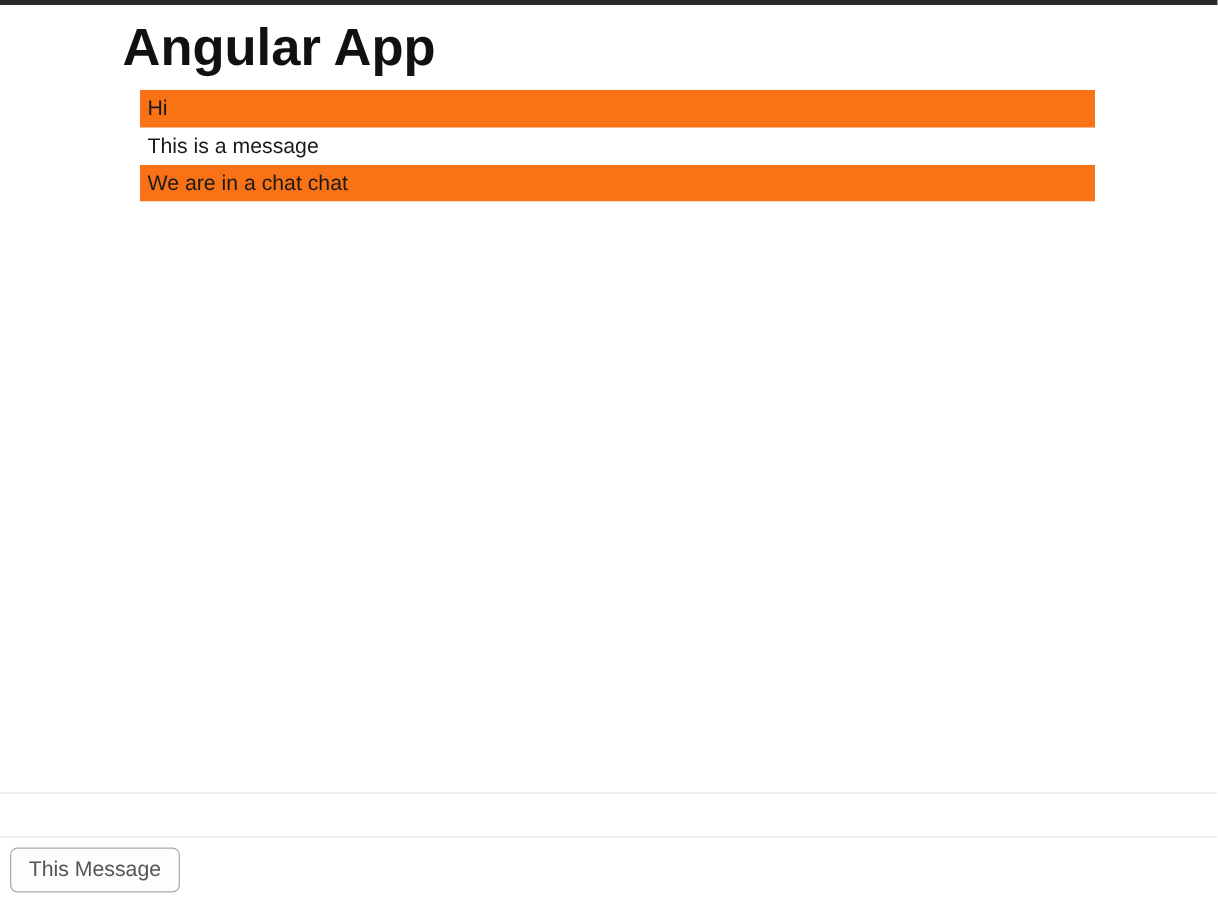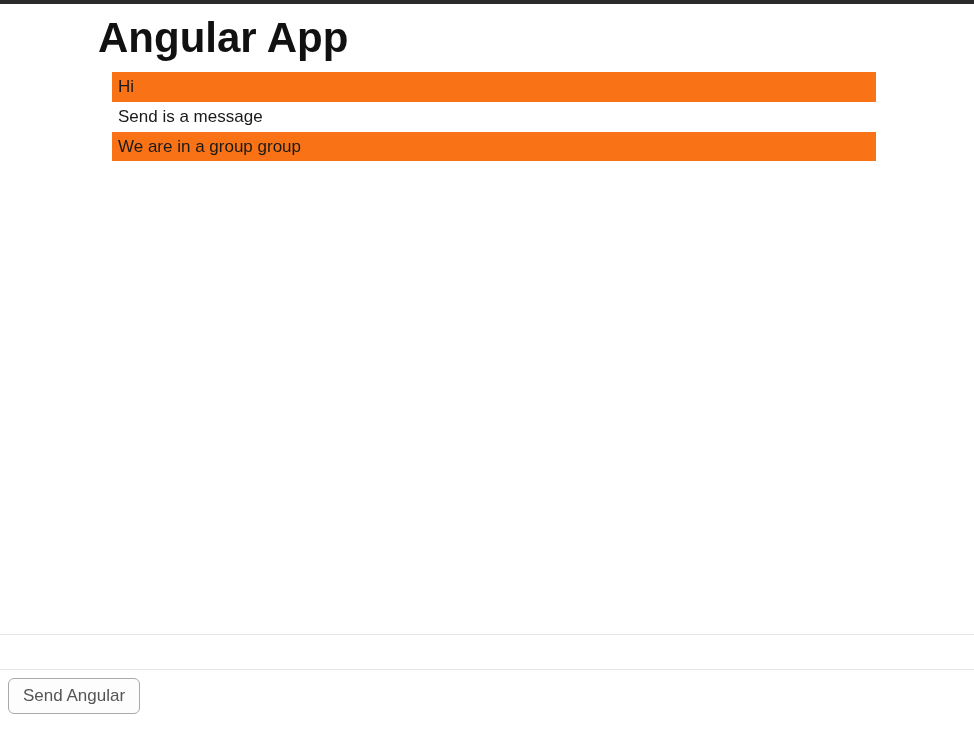--- a/index.html
+++ b/index.html
@@ -72,21 +72,21 @@
     }
   </style>
 </head>
 <body>
 
 <div class="content-area">
   <h1 class="page-title">Angular App</h1>
 
   <div class="message-list">
     <div class="message-row striped">Hi</div>
-    <div class="message-row">Send is a message</div>
-    <div class="message-row striped">We are in a group group</div>
+    <div class="message-row">This is a message</div>
+    <div class="message-row striped">We are in a chat chat</div>
   </div>
 </div>
 
 <div class="footer">
   <input type="text" class="message-input" value="" style="">
-  <button class="send-button">Send Angular</button>
+  <button class="send-button">This Message</button>
 </div>
 
 </body></html>

